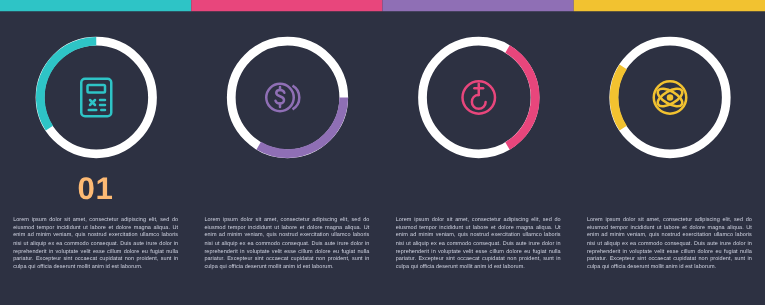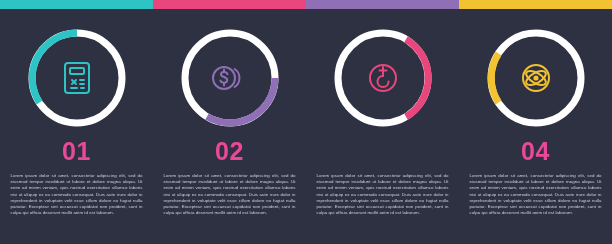--- a/index.html
+++ b/index.html
@@ -68,21 +68,21 @@
     height: 40px;
   }
   .num {
     position: absolute;
     top: 128px;
     left: 0;
     width: 153px;
     text-align: center;
     font-size: 25px;
     font-weight: bold;
-    color: #ec4899;
+    color: #fdba74;
     letter-spacing: 0.5px;
   }
   .body-text {
     position: absolute;
     top: 164px;
     left: 50%;
     margin-left: -66px;
     width: 132px;
     font-size: 4.4px;
     line-height: 6.2px;
@@ -137,21 +137,20 @@
         <div class="icon-box">
           <svg viewBox="0 0 40 40" width="40" height="40">
             <circle cx="14" cy="20" r="11" fill="none" stroke="#8f6fb5" stroke-width="2"></circle>
             <path d="M 24 10.5 A 11 11 0 0 1 24 29.5" fill="none" stroke="#8f6fb5" stroke-width="2"></path>
             <path d="M 17.5 16.2 C 17 14.6 15.6 14 14 14 C 12.2 14 11 15 11 16.4 C 11 19.6 17.2 18.4 17.2 22 C 17.2 23.6 15.8 24.8 14 24.8 C 12.2 24.8 10.8 24 10.4 22.6" fill="none" stroke="#8f6fb5" stroke-width="2" stroke-linecap="round"></path>
             <line x1="14" y1="11.5" x2="14" y2="14" stroke="#8f6fb5" stroke-width="2" stroke-linecap="round"></line>
             <line x1="14" y1="24.8" x2="14" y2="27.5" stroke="#8f6fb5" stroke-width="2" stroke-linecap="round"></line>
           </svg>
         </div>
       </div>
-      <div class="num">02</div>
       <div class="body-text">Lorem ipsum dolor sit amet, consectetur adipiscing elit, sed do eiusmod tempor incididunt ut labore et dolore magna aliqua. Ut enim ad minim veniam, quis nostrud exercitation ullamco laboris nisi ut aliquip ex ea commodo consequat. Duis aute irure dolor in reprehenderit in voluptate velit esse cillum dolore eu fugiat nulla pariatur. Excepteur sint occaecat cupidatat non proident, sunt in culpa qui officia deserunt mollit anim id est laborum.</div>
     </div>
 
     <div class="col">
       <div class="ring-wrap">
         <svg class="ring-svg" viewBox="0 0 106 106">
           <circle cx="53" cy="53" r="45" fill="none" stroke="#ffffff" stroke-width="7"></circle>
           <path d="M 76 14.2 A 45 45 0 0 1 76 91.8" fill="none" stroke="#e8467c" stroke-width="7" stroke-linecap="butt"></path>
         </svg>
         <div class="icon-box">
@@ -174,18 +173,17 @@
         </svg>
         <div class="icon-box">
           <svg viewBox="0 0 40 40" width="40" height="40">
             <circle cx="20" cy="20" r="13" fill="none" stroke="#f2c230" stroke-width="2"></circle>
             <ellipse cx="20" cy="20" rx="11" ry="5" fill="none" stroke="#f2c230" stroke-width="2" transform="rotate(30 20 20)"></ellipse>
             <ellipse cx="20" cy="20" rx="11" ry="5" fill="none" stroke="#f2c230" stroke-width="2" transform="rotate(-30 20 20)"></ellipse>
             <circle cx="20" cy="20" r="2.6" fill="#f2c230"></circle>
           </svg>
         </div>
       </div>
-      <div class="num">04</div>
       <div class="body-text">Lorem ipsum dolor sit amet, consectetur adipiscing elit, sed do eiusmod tempor incididunt ut labore et dolore magna aliqua. Ut enim ad minim veniam, quis nostrud exercitation ullamco laboris nisi ut aliquip ex ea commodo consequat. Duis aute irure dolor in reprehenderit in voluptate velit esse cillum dolore eu fugiat nulla pariatur. Excepteur sint occaecat cupidatat non proident, sunt in culpa qui officia deserunt mollit anim id est laborum.</div>
     </div>
 
   </div>
 </div>
 
 </body></html>

